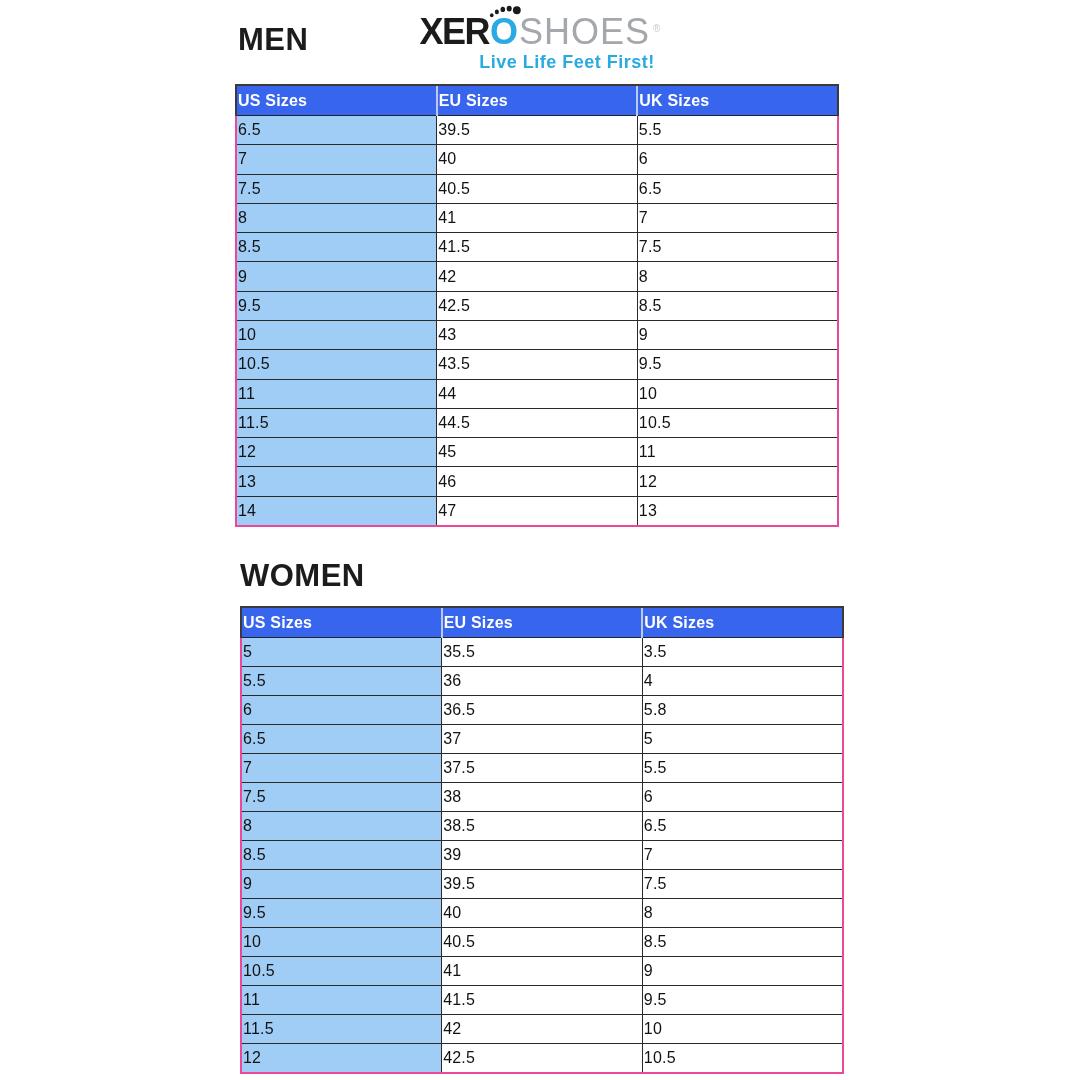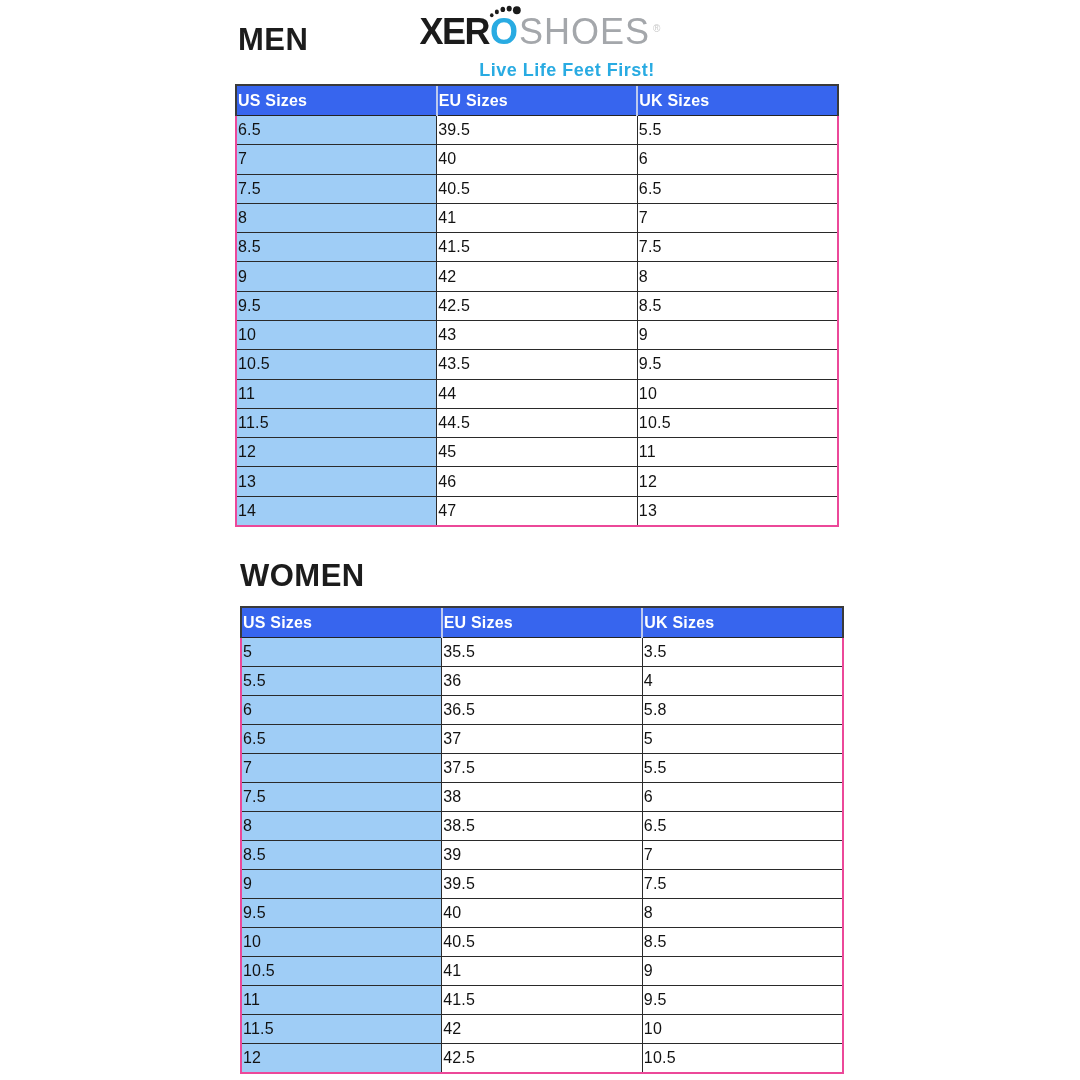--- a/index.html
+++ b/index.html
@@ -9,21 +9,21 @@
   }
 
   
   .logo{position:absolute;top:14px;left:50%;transform:translateX(-50%);}
   .logo-line{display:flex;align-items:flex-end;justify-content:center;font-size:36px;line-height:1;}
   .logo-xer{font-weight:bold;color:#1b1b1b;letter-spacing:-1.5px;}
   .logo-o{font-weight:bold;color:var(--accent,#29ABE2);position:relative;letter-spacing:-1px;margin-left:1px;}
   .toes{position:absolute;left:-3px;top:-10px;width:34px;height:15px;}
   .logo-shoes{color:#A4A7AB;font-weight:normal;letter-spacing:1px;margin-left:2px;}
   .logo-reg{font-size:10px;color:#c8c8c8;margin-left:3px;position:relative;top:-16px;}
-  .tagline{margin-top:10px;text-align:center;font-weight:bold;font-size:18px;
+  .tagline{margin-top:2px;text-align:center;font-weight:bold;font-size:18px;
     color:var(--accent,#29ABE2);transform:translateX(27px);letter-spacing:0.5px;white-space:nowrap;}
 
   
   .section-title{position:absolute;font-size:31px;font-weight:bold;color:#1c1c1c;letter-spacing:0.5px;}
   .title-men{left:238px;top:22px;}
   .title-women{left:240px;top:558px;}
 
   
   .table-wrap{position:absolute;}
   .wrap-men{left:235px;top:84px;width:604px;height:443px;}

